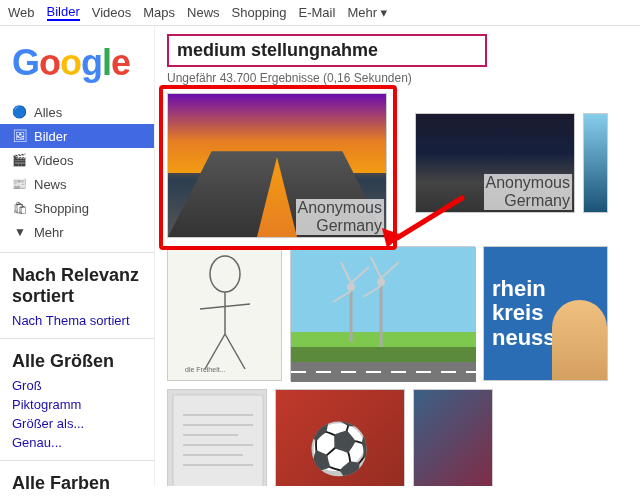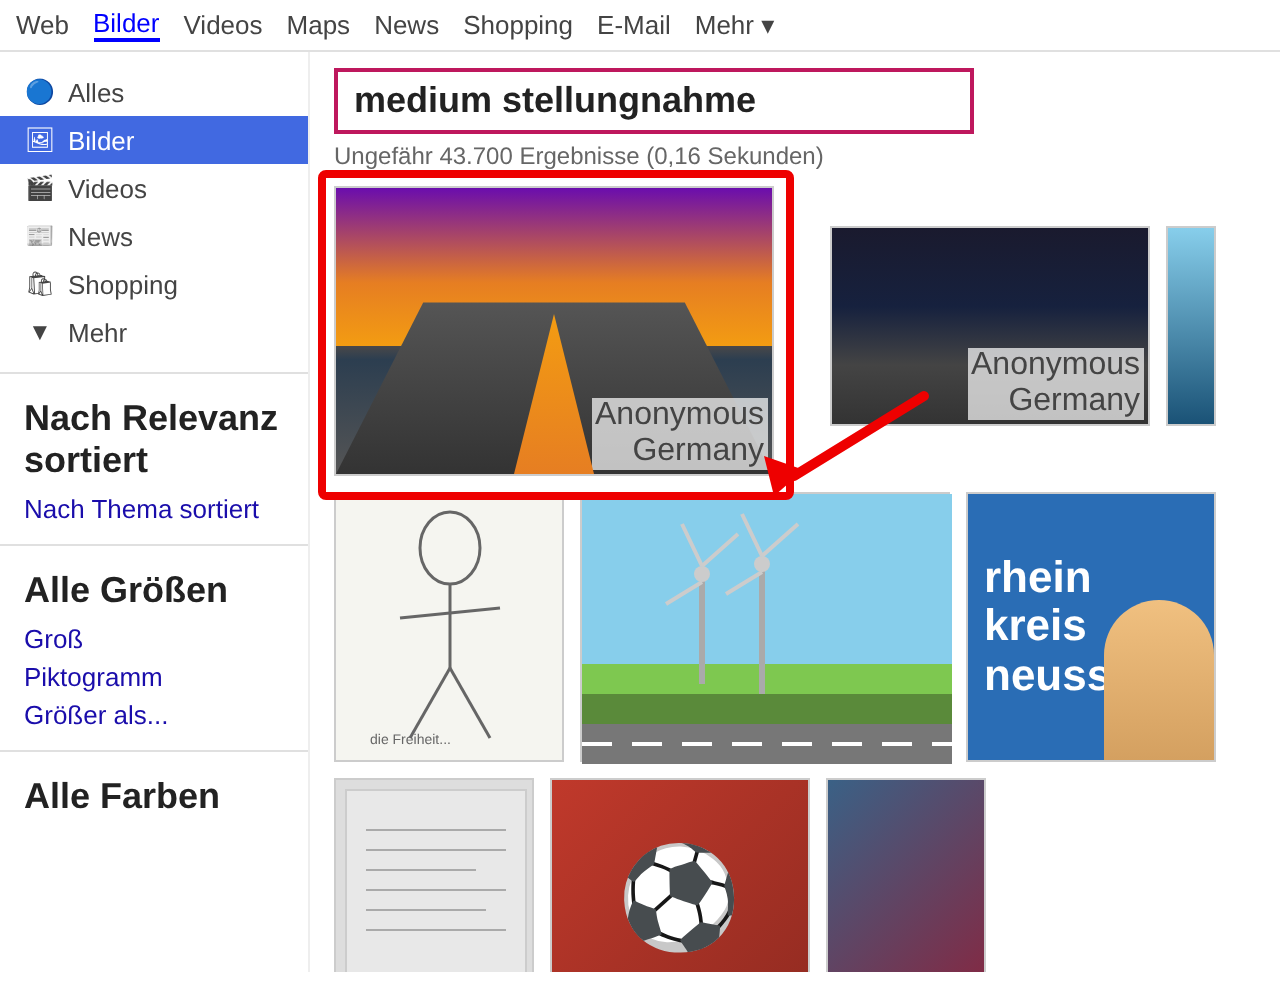--- a/index.html
+++ b/index.html
@@ -281,20 +281,23 @@
   <a class="nav-item">News</a>
   <a class="nav-item">Shopping</a>
   <a class="nav-item">E-Mail</a>
   <a class="nav-item">Mehr ▾</a>
 </div>
 
 <div id="main">
 
   <div id="sidebar">
 
+    <div class="logo">
+      <span class="g">G</span><span class="o1">o</span><span class="o2">o</span><span class="g2">g</span><span class="l">l</span><span class="e">e</span>
+    </div>
 
     <div class="sidebar-section">
       <div class="sidebar-item">
         <span class="icon">🔵</span>
         <span>Alles</span>
       </div>
       <div class="sidebar-item active">
         <span class="icon">🖼</span>
         <span>Bilder</span>
       </div>
@@ -323,20 +326,21 @@
       <div class="sidebar-link">Nach Thema sortiert</div>
     </div>
 
     <div class="sidebar-divider"></div>
 
     <div class="sidebar-section">
       <div class="sidebar-label">Alle Größen</div>
       <div class="sidebar-link">Groß</div>
       <div class="sidebar-link">Piktogramm</div>
       <div class="sidebar-link">Größer als...</div>
+      <div class="sidebar-link">Genau...</div>
     </div>
 
     <div class="sidebar-divider"></div>
 
     <div class="sidebar-section">
       <div class="sidebar-label">Alle Farben</div>
     </div>
   </div>
 
   <div id="content">

